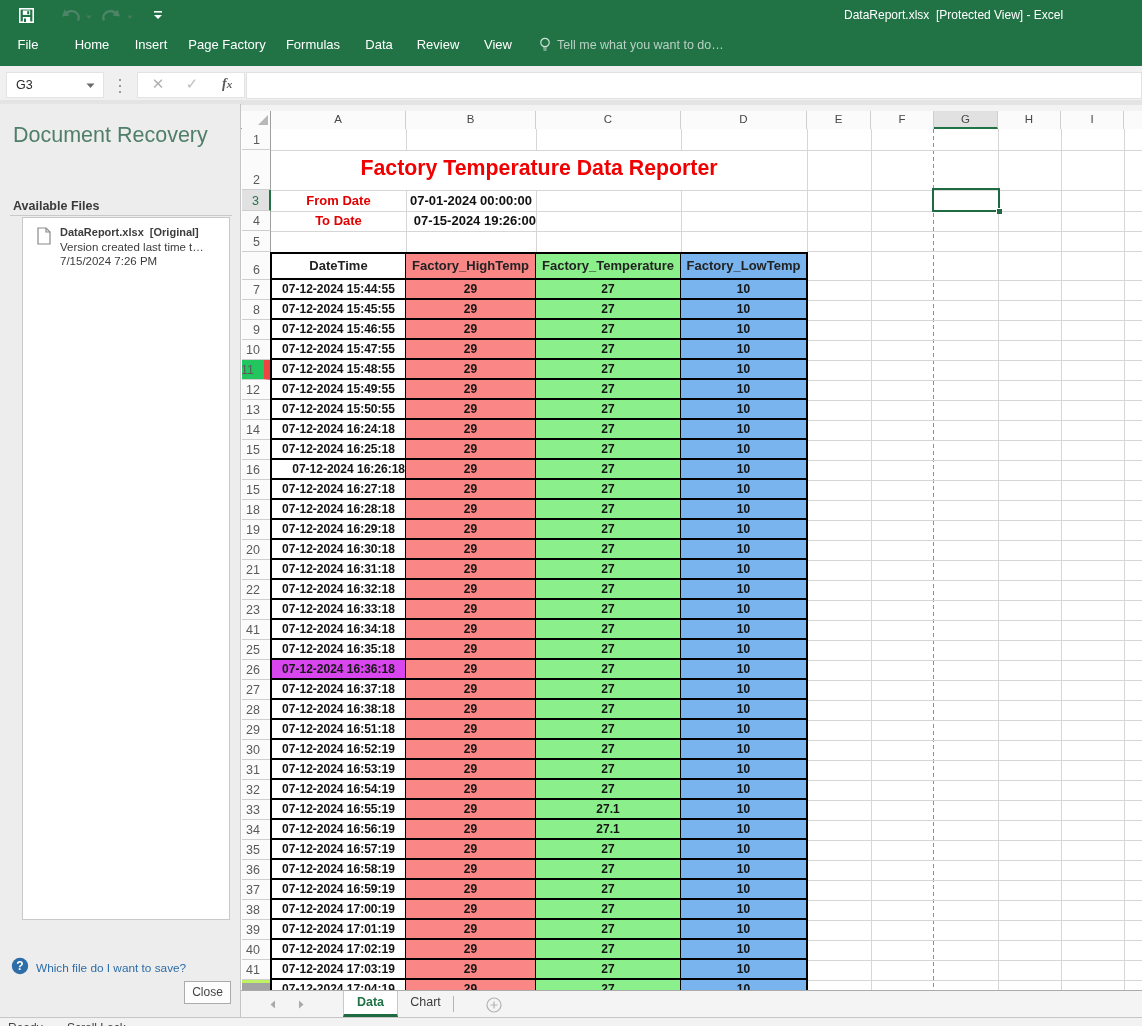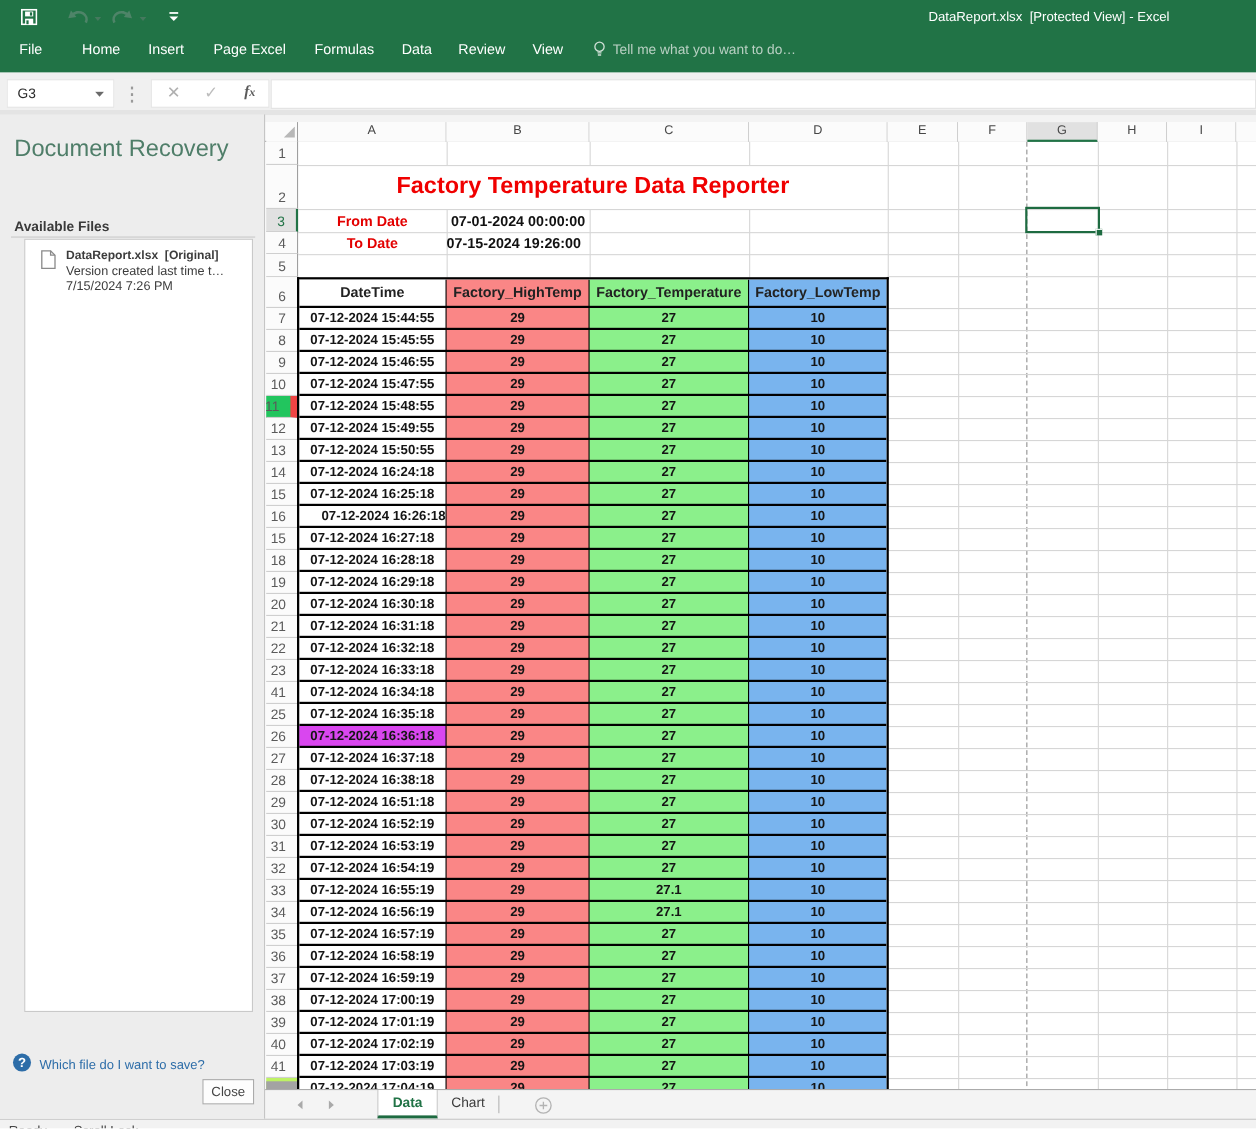--- a/index.html
+++ b/index.html
@@ -25,21 +25,21 @@
 <path d="M66 8.5 l6 0 l-3 3.5 z" fill="#45795e"></path>
 </svg>
 <svg class="ab" style="left:153px;top:11px" width="10" height="9" viewBox="0 0 10 9">
 <rect x="1" y="0" width="8" height="1.6" fill="#fff"></rect>
     <path d="M1 4 l4 4 l4 -4 z" fill="#fff"></path>
 </svg>
 <div class="ab" style="left:844px;top:8px;width:210px;height:16px;color:#fff;font-size:12px;text-align:center;white-space:nowrap">DataReport.xlsx&nbsp; [Protected View] - Excel</div>
 <div class="ab" style="left:28px;top:37px;transform:translateX(-50%);color:#fff;font-size:13px;white-space:nowrap">File</div>
 <div class="ab" style="left:92px;top:37px;transform:translateX(-50%);color:#fff;font-size:13px;white-space:nowrap">Home</div>
 <div class="ab" style="left:151px;top:37px;transform:translateX(-50%);color:#fff;font-size:13px;white-space:nowrap">Insert</div>
-<div class="ab" style="left:227px;top:37px;transform:translateX(-50%);color:#fff;font-size:13px;white-space:nowrap">Page Excel</div>
+<div class="ab" style="left:227px;top:37px;transform:translateX(-50%);color:#fff;font-size:13px;white-space:nowrap">Page Factory</div>
 <div class="ab" style="left:313px;top:37px;transform:translateX(-50%);color:#fff;font-size:13px;white-space:nowrap">Formulas</div>
 <div class="ab" style="left:379px;top:37px;transform:translateX(-50%);color:#fff;font-size:13px;white-space:nowrap">Data</div>
 <div class="ab" style="left:438px;top:37px;transform:translateX(-50%);color:#fff;font-size:13px;white-space:nowrap">Review</div>
 <div class="ab" style="left:498px;top:37px;transform:translateX(-50%);color:#fff;font-size:13px;white-space:nowrap">View</div>
 <svg class="ab" style="left:539px;top:37px" width="12" height="15" viewBox="0 0 12 15">
 <g stroke="#cfe0d6" fill="none" stroke-width="1.2">
 <circle cx="6" cy="5.5" r="4.2"></circle>
       <path d="M4.2 11 h3.6 M4.5 13 h3"></path>
     </g>
 </svg>
@@ -165,21 +165,21 @@
 <div class="ab" style="left:807px;top:880.0px;width:335px;height:1px;background:#d6d6d6"></div>
 <div class="ab" style="left:807px;top:900.0px;width:335px;height:1px;background:#d6d6d6"></div>
 <div class="ab" style="left:807px;top:920.0px;width:335px;height:1px;background:#d6d6d6"></div>
 <div class="ab" style="left:807px;top:940.0px;width:335px;height:1px;background:#d6d6d6"></div>
 <div class="ab" style="left:807px;top:960.0px;width:335px;height:1px;background:#d6d6d6"></div>
 <div class="ab" style="left:807px;top:980.0px;width:335px;height:1px;background:#d6d6d6"></div>
 <div class="ab" style="left:271px;top:156px;width:536px;height:24px;color:#f00000;font-weight:bold;font-size:21.3px;text-align:center;white-space:nowrap">Factory Temperature Data Reporter</div>
 <div class="ab" style="left:271px;top:190px;width:135px;height:21px;color:#e30000;font-weight:bold;font-size:13px;text-align:center;line-height:21px">From Date</div>
 <div class="ab" style="left:406px;top:190px;width:130px;height:21px;color:#111;font-weight:bold;font-size:13px;text-align:center;line-height:21px;white-space:nowrap">07-01-2024 00:00:00</div>
 <div class="ab" style="left:271px;top:211px;width:135px;height:20px;color:#e30000;font-weight:bold;font-size:13px;text-align:center;line-height:20px">To Date</div>
-<div class="ab" style="left:406px;top:211px;width:130px;height:20px;color:#111;font-weight:bold;font-size:13px;text-align:left;line-height:20px;white-space:nowrap">07-15-2024 19:26:00</div>
+<div class="ab" style="left:406px;top:211px;width:130px;height:20px;color:#111;font-weight:bold;font-size:13px;text-align:right;line-height:20px;white-space:nowrap">07-15-2024 19:26:00</div>
 <div class="ab" style="left:270px;top:251.5px;width:538px;height:738.5px;border:2px solid #000;border-bottom:none;overflow:hidden;background:#000">
 <div style="display:grid;grid-template-columns:133px 129px 144px 125px;grid-column-gap:1px;grid-row-gap:2px;background:#000">
 <div style="background:#ffffff;height:24.5px;line-height:24.5px;text-align:center;font-weight:bold;font-size:13px;color:#222;white-space:nowrap">DateTime</div>
       <div style="background:#fa8686;height:24.5px;line-height:24.5px;text-align:center;font-weight:bold;font-size:13px;color:#222;white-space:nowrap">Factory_HighTemp</div>
       <div style="background:#8bf08b;height:24.5px;line-height:24.5px;text-align:center;font-weight:bold;font-size:13px;color:#222;white-space:nowrap">Factory_Temperature</div>
       <div style="background:#79b4ee;height:24.5px;line-height:24.5px;text-align:center;font-weight:bold;font-size:13px;color:#222;white-space:nowrap">Factory_LowTemp</div>
       <div style="background:#ffffff;height:18px;line-height:18px;text-align:center;font-weight:bold;font-size:12px;color:#151515;white-space:nowrap">07-12-2024 15:44:55</div>
       <div style="background:#fa8686;height:18px;line-height:18px;text-align:center;font-weight:bold;font-size:12px;color:#151515;white-space:nowrap">29</div>
       <div style="background:#8bf08b;height:18px;line-height:18px;text-align:center;font-weight:bold;font-size:12px;color:#151515;white-space:nowrap">27</div>
       <div style="background:#79b4ee;height:18px;line-height:18px;text-align:center;font-weight:bold;font-size:12px;color:#151515;white-space:nowrap">10</div>

